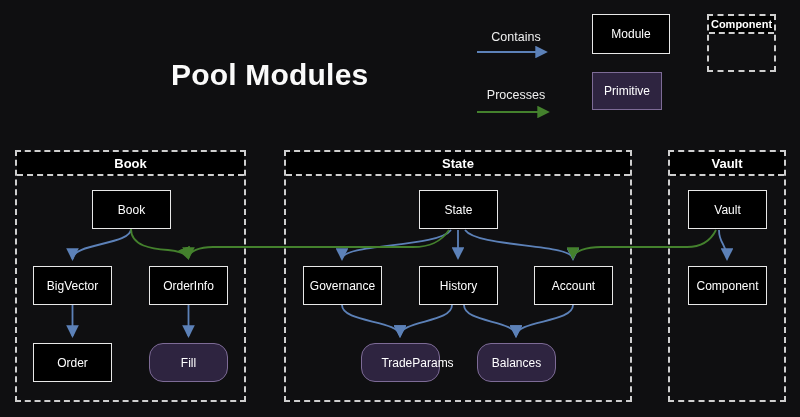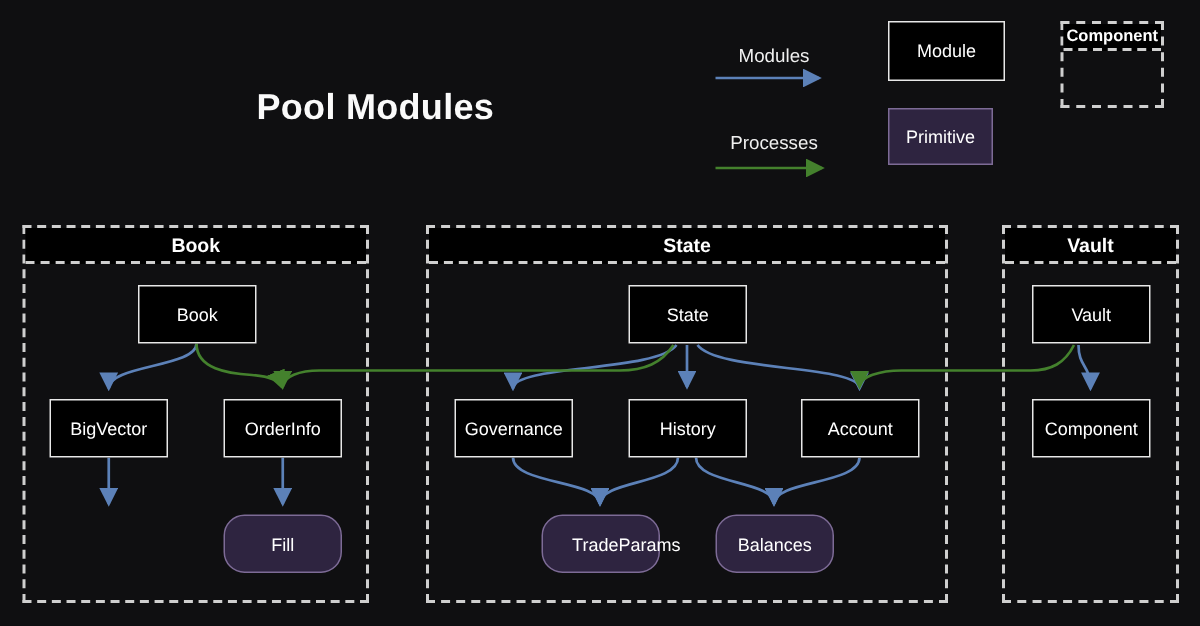--- a/index.html
+++ b/index.html
@@ -4,21 +4,21 @@
 <style>
   html,body{margin:0;padding:0;background:#0f0f11;}
   #stage{
     position:relative;width:800px;height:417px;overflow:hidden;
     background:var(--c-bg,#0f0f11);
     font-family:"Liberation Sans",sans-serif;color:#fff;
   }
   
   .title{
     position:absolute;left:171px;top:58px;
-    font-size:24px;font-weight:bold;letter-spacing:.2px;color:#fafafa;
+    font-size:30px;font-weight:bold;letter-spacing:.2px;color:#fafafa;
   }
   
   .legend-label{position:absolute;font-size:12.5px;color:#f0f0f0;text-align:center;}
   .sample-box{
     position:absolute;display:flex;align-items:center;justify-content:center;
     font-size:12px;box-sizing:border-box;
   }
   .module-style{background:#000;border:1.5px solid var(--c-node-border,#e8e8e8);}
   .primitive-style{background:var(--c-prim-fill,#2e2440);border:1.5px solid var(--c-prim-border,#7d6b96);}
   .component-box{
@@ -53,38 +53,39 @@
   .edge-blue{stroke:var(--c-blue,#5c81b8);stroke-width:1.8;fill:none;}
   .edge-green{stroke:var(--c-green,#44812d);stroke-width:1.8;fill:none;}
 </style>
 </head>
 <body>
 
 <div id="stage">
 
   <div class="title">Pool Modules</div>
 
-  <div class="legend-label" style="left:480px;top:30px;width:72px;">Modules</div>
+  <div class="legend-label" style="left:480px;top:30px;width:72px;">Contains</div>
   <div class="legend-label" style="left:478px;top:88px;width:76px;">Processes</div>
 
   <div class="sample-box module-style" style="left:592px;top:14px;width:78px;height:40px;">
     <span>Module</span>
   </div>
   <div class="sample-box primitive-style" style="left:592px;top:72px;width:70px;height:38px;">
     <span>Primitive</span>
   </div>
   <div class="component-box" style="left:707px;top:14px;width:69px;height:58px;">
     <div class="component-head">Component</div>
   </div>
 
   <div class="container" style="left:15px;top:150px;width:231px;height:252px;">
     <div class="container-head">Book</div>
     <div class="node" style="left:75px;top:38px;">Book</div>
     <div class="node" style="left:16px;top:114px;">BigVector</div>
     <div class="node" style="left:132px;top:114px;">OrderInfo</div>
+    <div class="node" style="left:16px;top:191px;">Order</div>
     <div class="node primitive" style="left:132px;top:191px;">Fill</div>
   </div>
 
   <div class="container" style="left:284px;top:150px;width:348px;height:252px;">
     <div class="container-head">State</div>
     <div class="node" style="left:133px;top:38px;">State</div>
     <div class="node" style="left:17px;top:114px;">Governance</div>
     <div class="node" style="left:133px;top:114px;">History</div>
     <div class="node" style="left:248px;top:114px;">Account</div>
     <div class="node primitive" style="left:75px;top:191px;padding-left:34px;">TradeParams</div>

